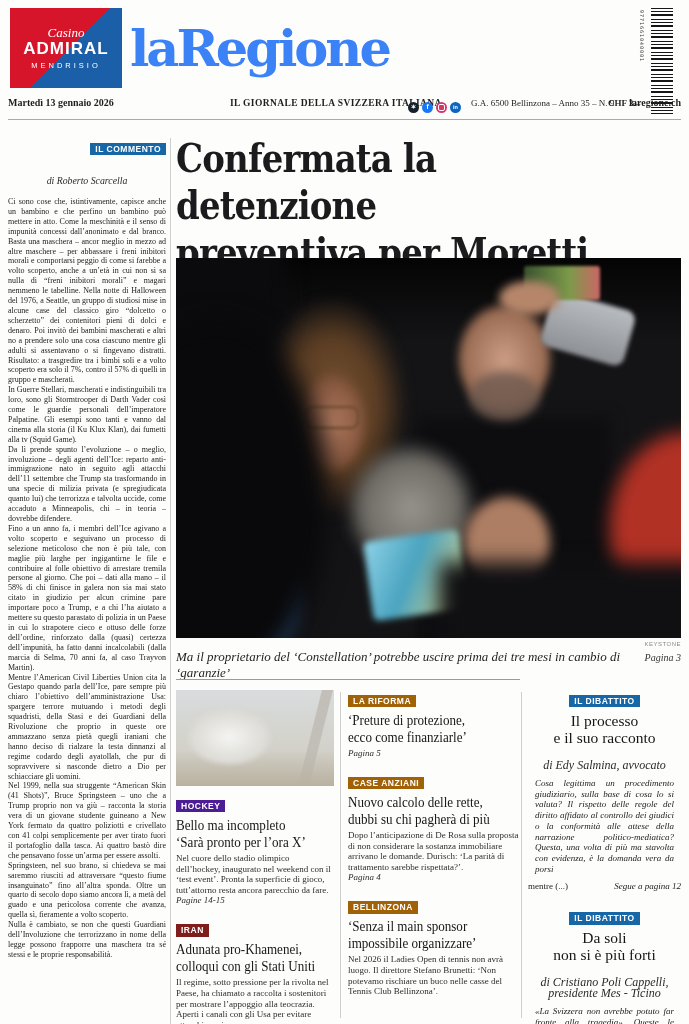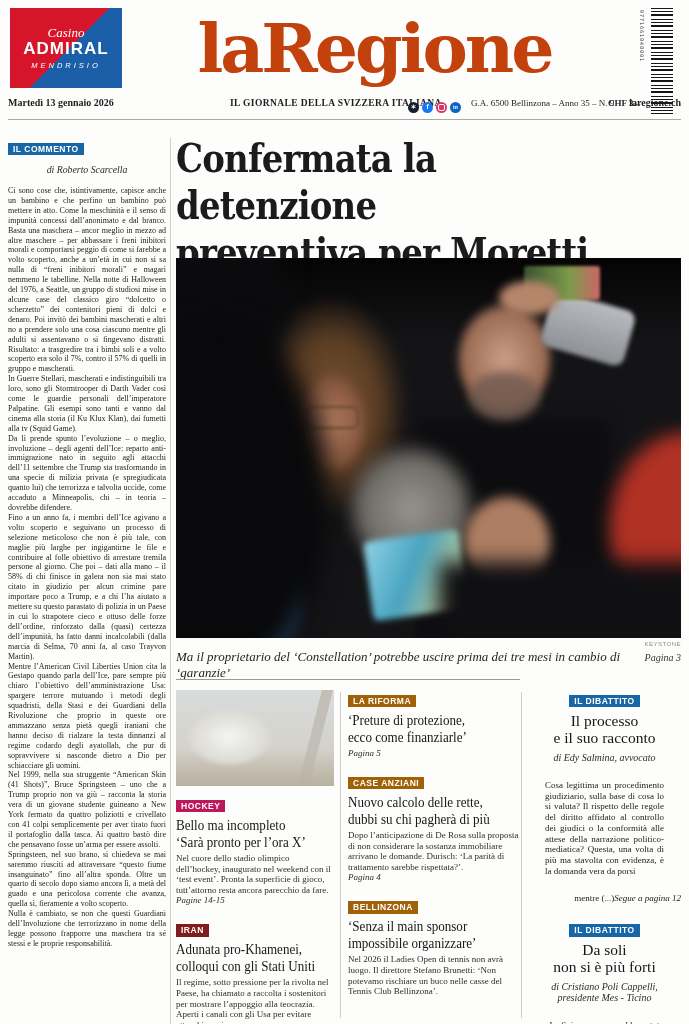--- a/index.html
+++ b/index.html
@@ -5,24 +5,24 @@
   html,body{margin:0;padding:0;background:#e9e9e9;}
   .page{position:relative;width:689px;height:1024px;background:#fdfdfc;overflow:hidden;
         font-family:"Liberation Serif","DejaVu Serif",serif;color:#1e1e1e;margin:0 auto;}
   
   .header{position:absolute;top:0;left:0;right:0;height:152px;}
   .admiral{position:absolute;left:10px;top:8px;width:112px;height:80px;
            background:linear-gradient(135deg,#d6152b 0 52%,#1b5fa8 52% 100%);
            display:flex;flex-direction:column;align-items:center;justify-content:center;color:#fff;}
   .admiral .casino{font-style:italic;font-size:13px;line-height:13px;font-family:"Liberation Serif",serif;}
   .admiral .brand{font-family:"Liberation Sans",sans-serif;font-weight:bold;font-size:17px;line-height:19px;letter-spacing:1px;}
-  .admiral .city{font-family:"Liberation Sans",sans-serif;font-size:7.5px;letter-spacing:3px;margin-top:3px;font-style:italic;}
-  .masthead{position:absolute;left:130px;right:70px;top:2px;text-align:center;
-            font-family:"DejaVu Serif",serif;font-weight:bold;font-size:68px;line-height:92px;
-            letter-spacing:-3px;color:#c2410c;}
+  .admiral .city{font-family:"Liberation Sans",sans-serif;font-size:7.5px;letter-spacing:3px;margin-top:3px;}
+  .masthead{position:absolute;left:130px;right:70px;top:2px;text-align:left;
+            font-family:"DejaVu Serif",serif;font-weight:bold;font-size:51px;line-height:92px;
+            letter-spacing:-3px;color:#3b82f6;}
   .barcode-wrap{position:absolute;right:16px;top:8px;width:34px;height:106px;}
   .barcode{position:absolute;right:0;top:0;width:22px;height:106px;
            background:repeating-linear-gradient(to bottom,#161616 0 1px,#fff 1px 3px,#161616 3px 4px,#fff 4px 6px,#161616 6px 8px,#fff 8px 11px);}
   .barcode-digits{position:absolute;left:0;top:2px;writing-mode:vertical-rl;font-family:"DejaVu Sans Mono",monospace;
                   font-size:5px;color:#333;letter-spacing:1px;}
   .dateline{position:absolute;left:8px;right:8px;top:97px;display:flex;align-items:center;font-size:9.5px;}
   .dateline .date{font-weight:bold;font-size:10px;}
   .dateline .tagline{position:absolute;left:222px;font-weight:bold;font-size:9.5px;letter-spacing:.4px;}
   .social{position:absolute;left:400px;top:5px;display:flex;gap:3px;}
   .soc{width:11px;height:11px;border-radius:50%;display:flex;align-items:center;justify-content:center;
@@ -34,25 +34,25 @@
   .soc.li{background:#0a66c2;font-size:5.5px;}
   .dateline .issue{position:absolute;left:463px;font-size:9px;}
   .dateline .price{position:absolute;left:600px;font-size:9px;font-weight:bold;}
   .dateline .site{position:absolute;right:0;font-weight:bold;font-size:10px;}
   .header-rule{position:absolute;left:8px;right:8px;top:119px;height:1px;background:#aaa;}
   
   .badge{display:inline-block;padding:2px 5px 1px;color:#fff;font-family:"Liberation Sans",sans-serif;
          font-weight:bold;font-size:8.5px;letter-spacing:.5px;line-height:1.1;}
   .b-blue{background:#1766a6;}
   .b-green{background:#a16207;}
-  .b-pink{background:#be185d;}
+  .b-pink{background:#4c1d95;}
   .b-dark{background:#7f1d1d;}
   
   .commento{position:absolute;left:8px;top:138px;width:158px;height:884px;overflow:hidden;}
-  .commento .badge-row{text-align:left;margin-bottom:8px;}
+  .commento .badge-row{text-align:right;margin-bottom:19px;}
   .commento h2{margin:0 0 8px;font-size:17px;line-height:19.5px;font-weight:bold;text-align:center;
                white-space:pre-line;color:#1c1c1c;}
   .commento .byline{text-align:center;font-style:italic;font-size:9.8px;margin-bottom:11px;color:#2a2a2a;}
   .commento p{margin:0;font-size:8px;line-height:9.9px;text-align:justify;color:#222;hyphens:auto;}
   .vrule-main{position:absolute;left:170px;top:138px;bottom:0;width:1px;background:#cfcfcf;}
   
   .headline{position:absolute;left:176px;top:134px;width:505px;margin:0;
             font-family:"DejaVu Serif",serif;font-weight:bold;font-size:40px;line-height:47px;
             letter-spacing:-1px;color:#1b1b1d;white-space:pre-line;transform:scaleX(.85);transform-origin:0 0;}
   .photo{position:absolute;left:176px;top:258px;width:505px;height:380px;background:#141416;overflow:hidden;}
@@ -102,23 +102,23 @@
   .thumb .ground{position:absolute;left:0;bottom:0;width:100%;height:38%;background:linear-gradient(transparent,#b9b2a2);}
   .thumb .road{position:absolute;right:8%;top:0;width:7%;height:100%;background:#c2bfb8;transform:skewX(-14deg);filter:blur(.5px);}
   .story{margin-bottom:13px;}
   .story h3{margin:4px 0 3px;font-weight:normal;font-size:14.5px;line-height:16.5px;color:#161616;
             white-space:pre-line;transform:scaleX(.9);transform-origin:0 50%;}
   .story p{margin:0;font-size:9px;line-height:10.6px;color:#2d2d2d;}
   .story .pageref{font-style:italic;font-size:9px;line-height:11px;color:#2d2d2d;}
   
   .debate{text-align:center;margin-bottom:15px;}
   .debate h3{margin:5px 0 3px;font-weight:normal;font-size:15.5px;line-height:16.5px;color:#161616;white-space:pre-line;}
-  .debate .byline{font-style:italic;font-size:10px;line-height:11px;margin:6px 0 6px;color:#2a2a2a;white-space:pre-line;}
-  .debate p{margin:17px;font-size:9px;line-height:10.7px;text-align:justify;color:#222;}
-  .debate .lastline{display:flex;justify-content:flex-end;font-size:9px;line-height:11px;color:#222;}
+  .debate .byline{font-style:italic;font-size:12px;line-height:11px;margin:14px 0 6px;color:#2a2a2a;white-space:pre-line;}
+  .debate p{margin:7px;font-size:9px;line-height:10.7px;text-align:justify;color:#222;font-style:italic;}
+  .debate .lastline{display:flex;justify-content:space-between;font-size:9px;line-height:11px;color:#222;}
   .debate .segue{font-style:italic;}
 </style>
 </head>
 <body>
 
 <div class="page">
 
   <div class="header">
     <div class="admiral">
       <span class="casino">Casino</span>

